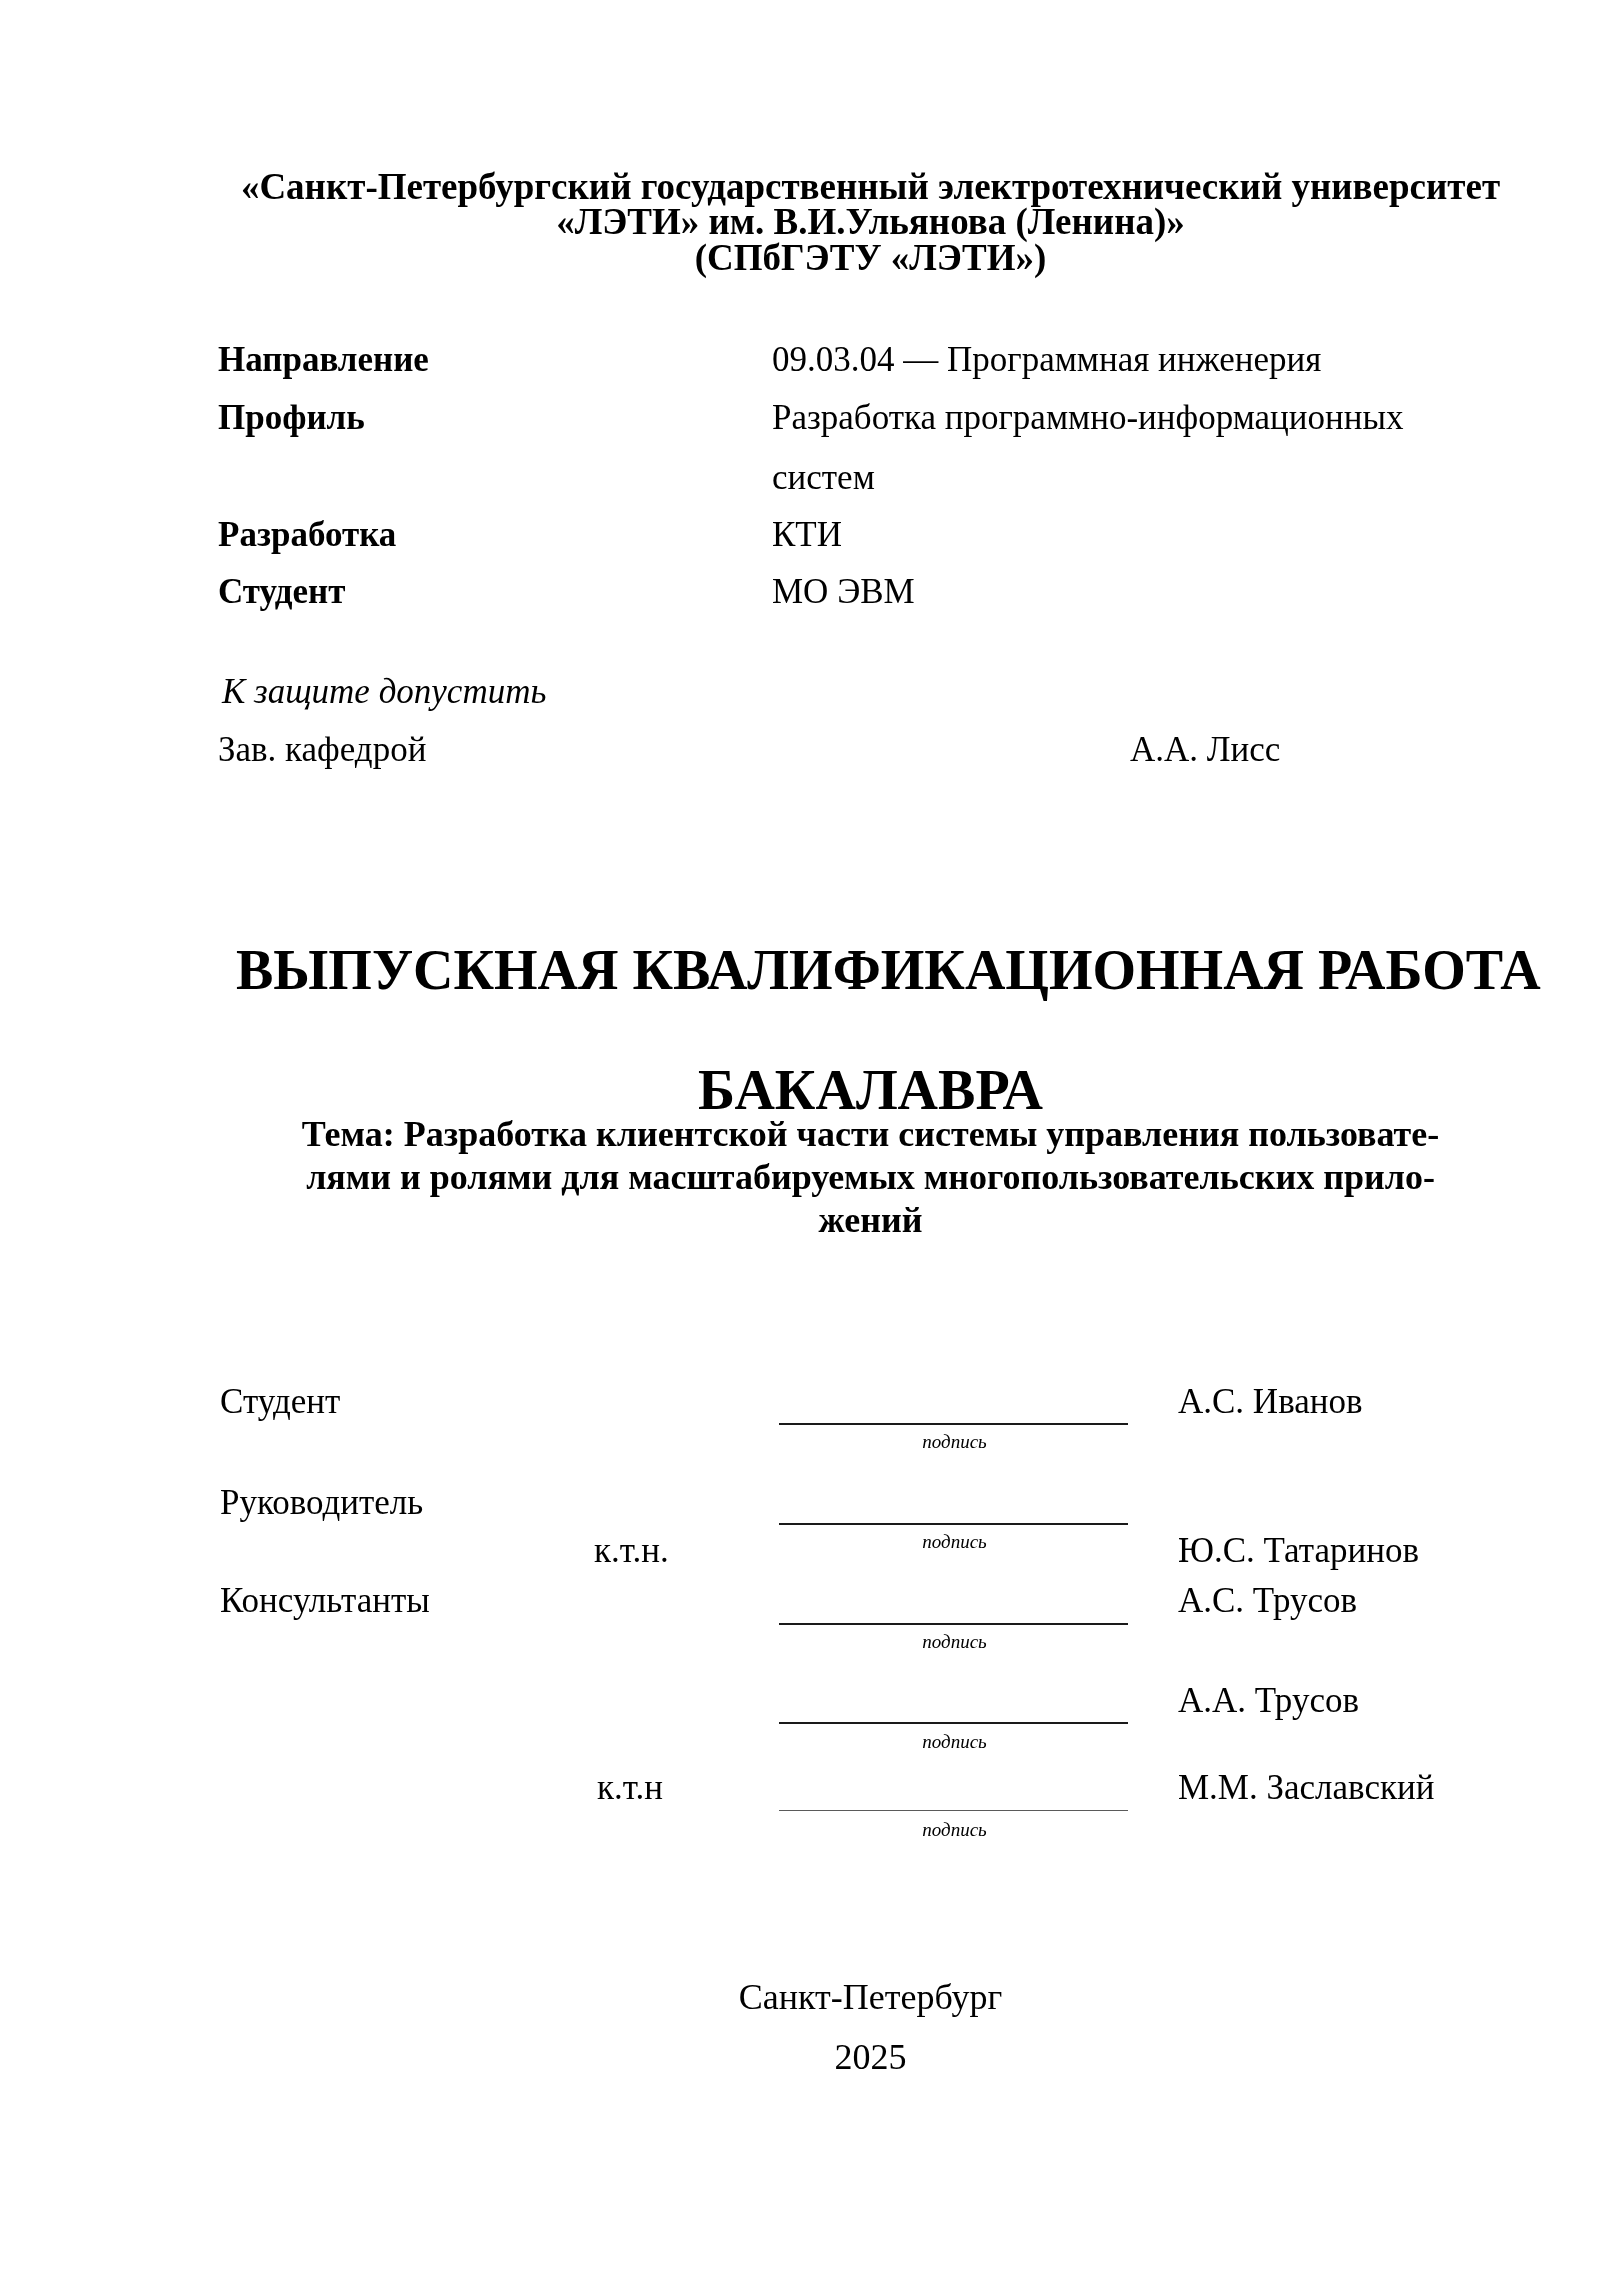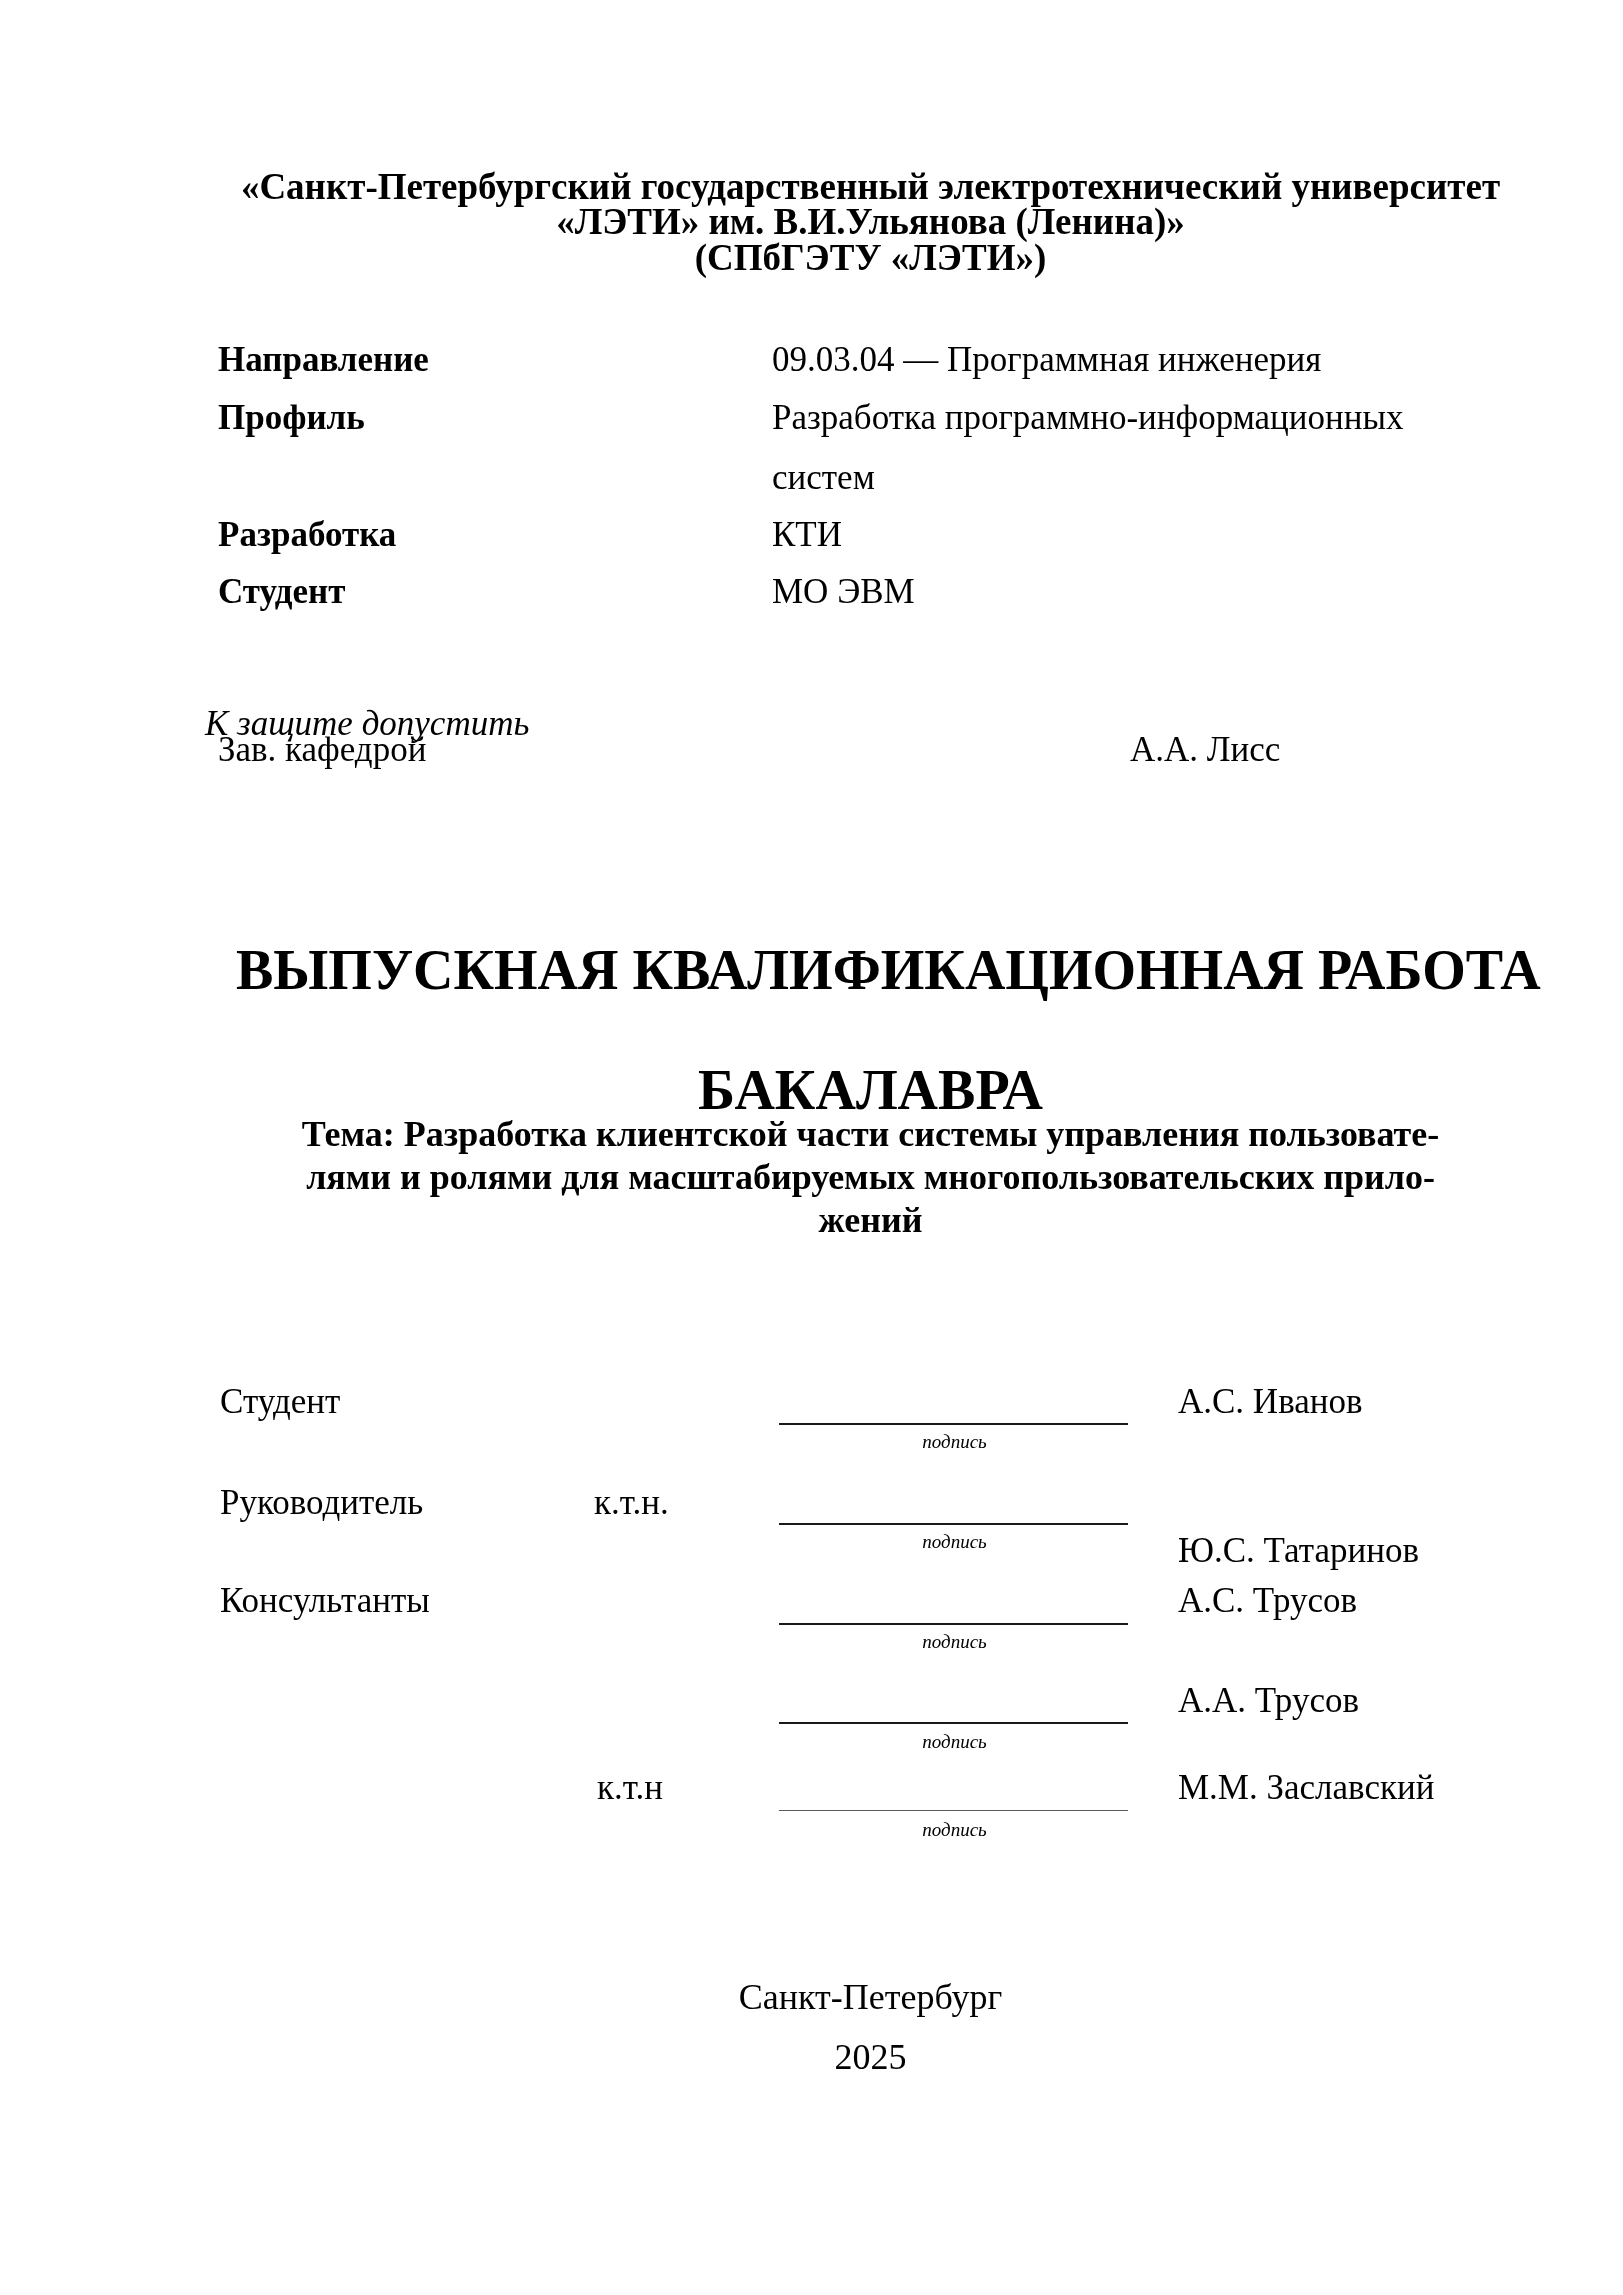--- a/index.html
+++ b/index.html
@@ -33,40 +33,40 @@
   <div class="t f44" style="left:772px; top:400px;">Разработка программно-информационных</div>
   <div class="t f44" style="left:772px; top:460px;">систем</div>
 
   <div class="t b f44" style="left:218px; top:517px;">Разработка</div>
   <div class="t f44" style="left:772px; top:517px;">КТИ</div>
 
   <div class="t b f44" style="left:218px; top:574px;">Студент</div>
   <div class="t f44" style="left:772px; top:574px;">МО ЭВМ</div>
 </div>
 
-<div class="t i f44" style="left:205px; top:674px;margin-top:32px;">К защите допустить</div>
+<div class="t i f44" style="left:222px; top:674px;">К защите допустить</div>
 <div class="t f44" style="left:218px; top:732px;">Зав. кафедрой</div>
 <div class="t f44" style="left:1130px; top:732px;">А.А. Лисс</div>
 
 <div class="t b f58 center" style="left:236px; width:1269px; top:942px;">ВЫПУСКНАЯ КВАЛИФИКАЦИОННАЯ РАБОТА</div>
 <div class="t b f58 center" style="left:236px; width:1269px; top:1062px;">БАКАЛАВРА</div>
 
 <div class="t b f46 center" style="left:236px; width:1269px; top:1116px;">Тема: Разработка клиентской части системы управления пользовате-</div>
 <div class="t b f46 center" style="left:236px; width:1269px; top:1159px;">лями и ролями для масштабируемых многопользовательских прило-</div>
 <div class="t b f46 center" style="left:236px; width:1269px; top:1202px;">жений</div>
 
 <div>
 
   <div class="t f44" style="left:220px; top:1384px;">Студент</div>
   <div class="sig-line" style="left:779px; width:349px; top:1423px;"></div>
   <div class="sig-cap" style="left:779px; top:1432px;">подпись</div>
   <div class="t f44" style="left:1178px; top:1384px;">А.С. Иванов</div>
 
   <div class="t f44" style="left:220px; top:1485px;">Руководитель</div>
-  <div class="t f44" style="left:594px; top:1485px;">к.т.н.</div>
+  <div class="t f44" style="left:594px; top:1533px;">к.т.н.</div>
   <div class="sig-line" style="left:779px; width:349px; top:1523px;"></div>
   <div class="sig-cap" style="left:779px; top:1532px;">подпись</div>
   <div class="t f44" style="left:1178px; top:1485px;margin-top:48px;">Ю.С. Татаринов</div>
 
   <div class="t f44" style="left:220px; top:1583px;">Консультанты</div>
   <div class="sig-line" style="left:779px; width:349px; top:1623px;"></div>
   <div class="sig-cap" style="left:779px; top:1632px;">подпись</div>
   <div class="t f44" style="left:1178px; top:1583px;">А.С. Трусов</div>
 
   <div class="sig-line" style="left:779px; width:349px; top:1722px;"></div>

